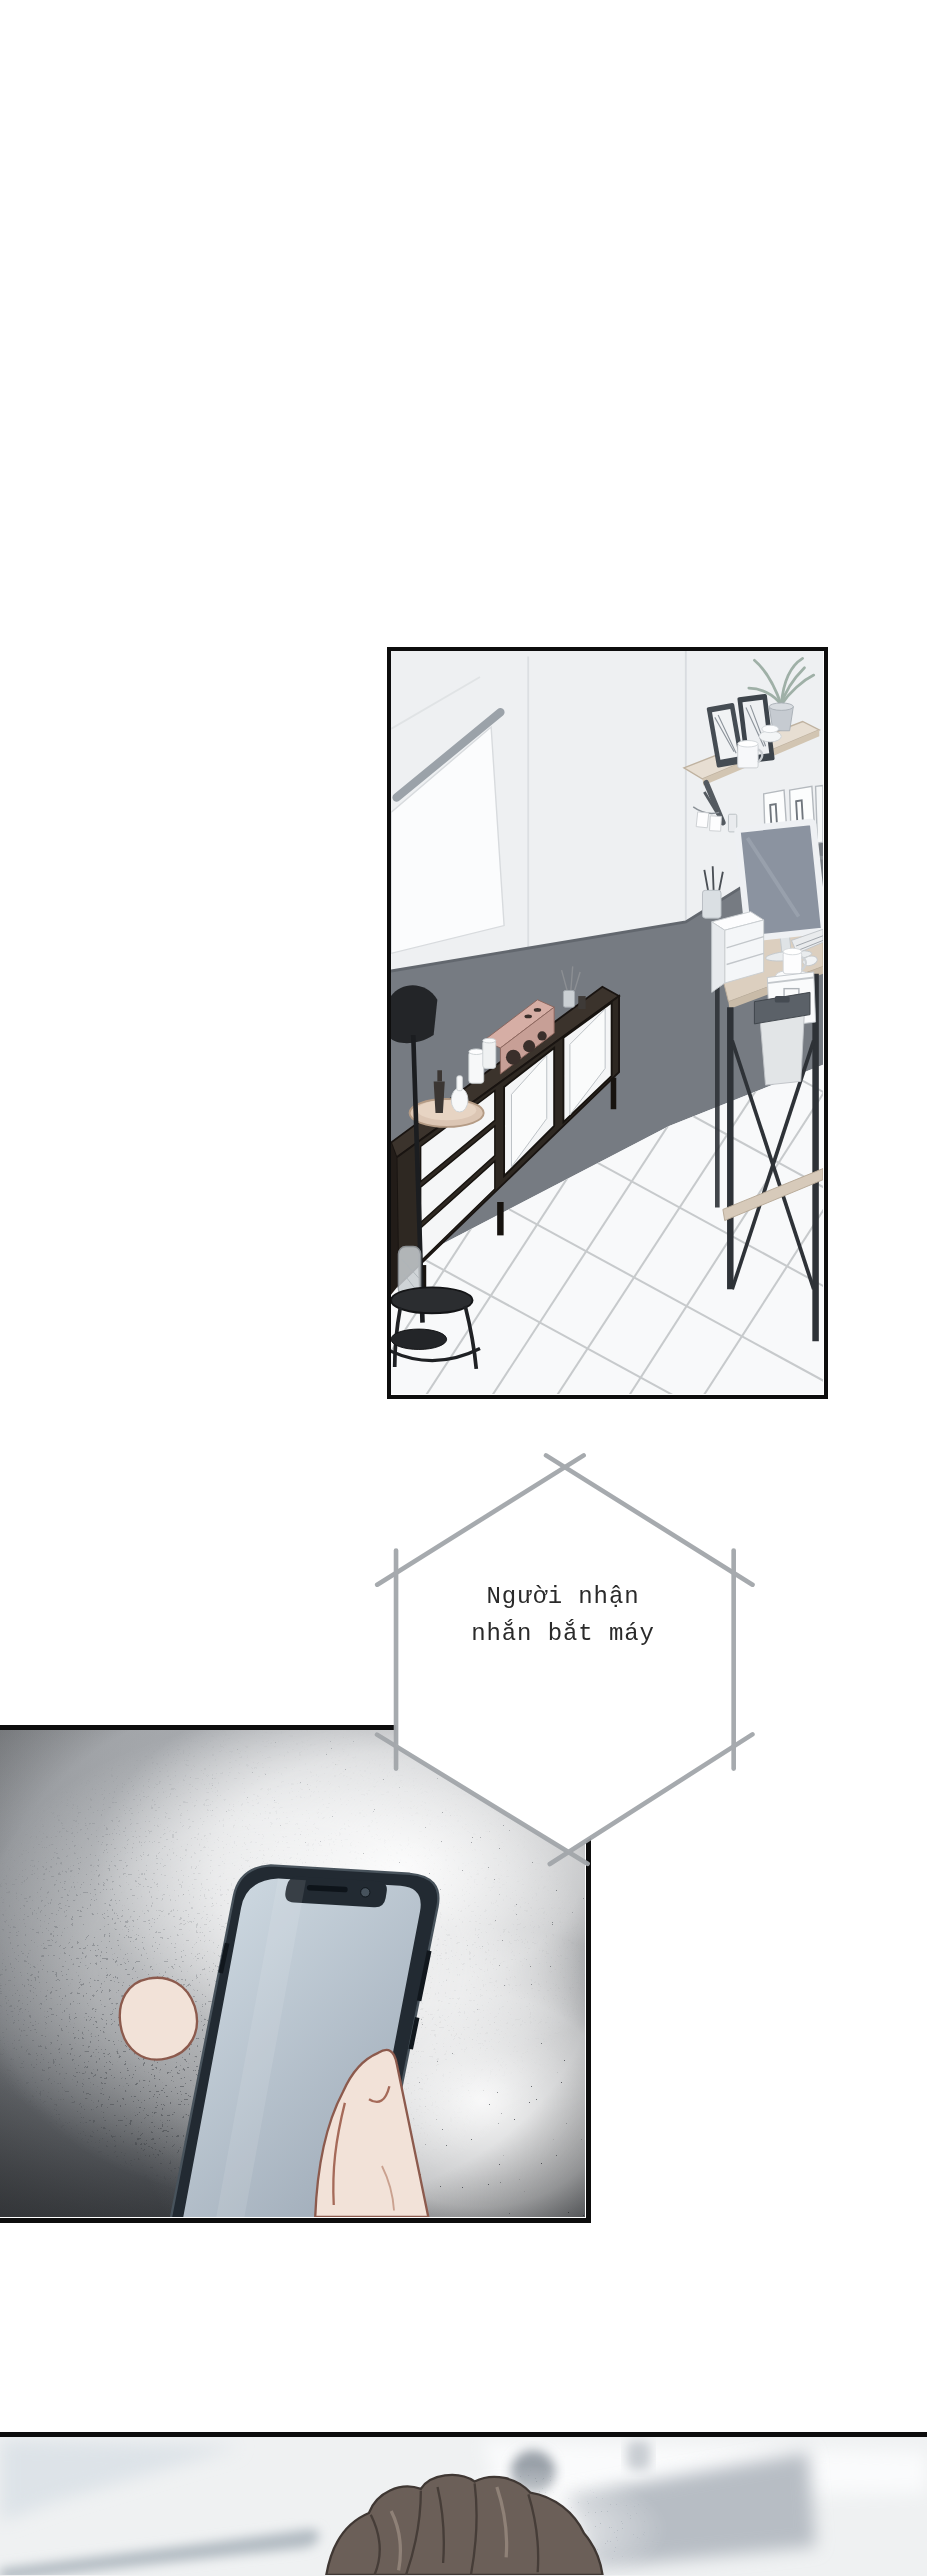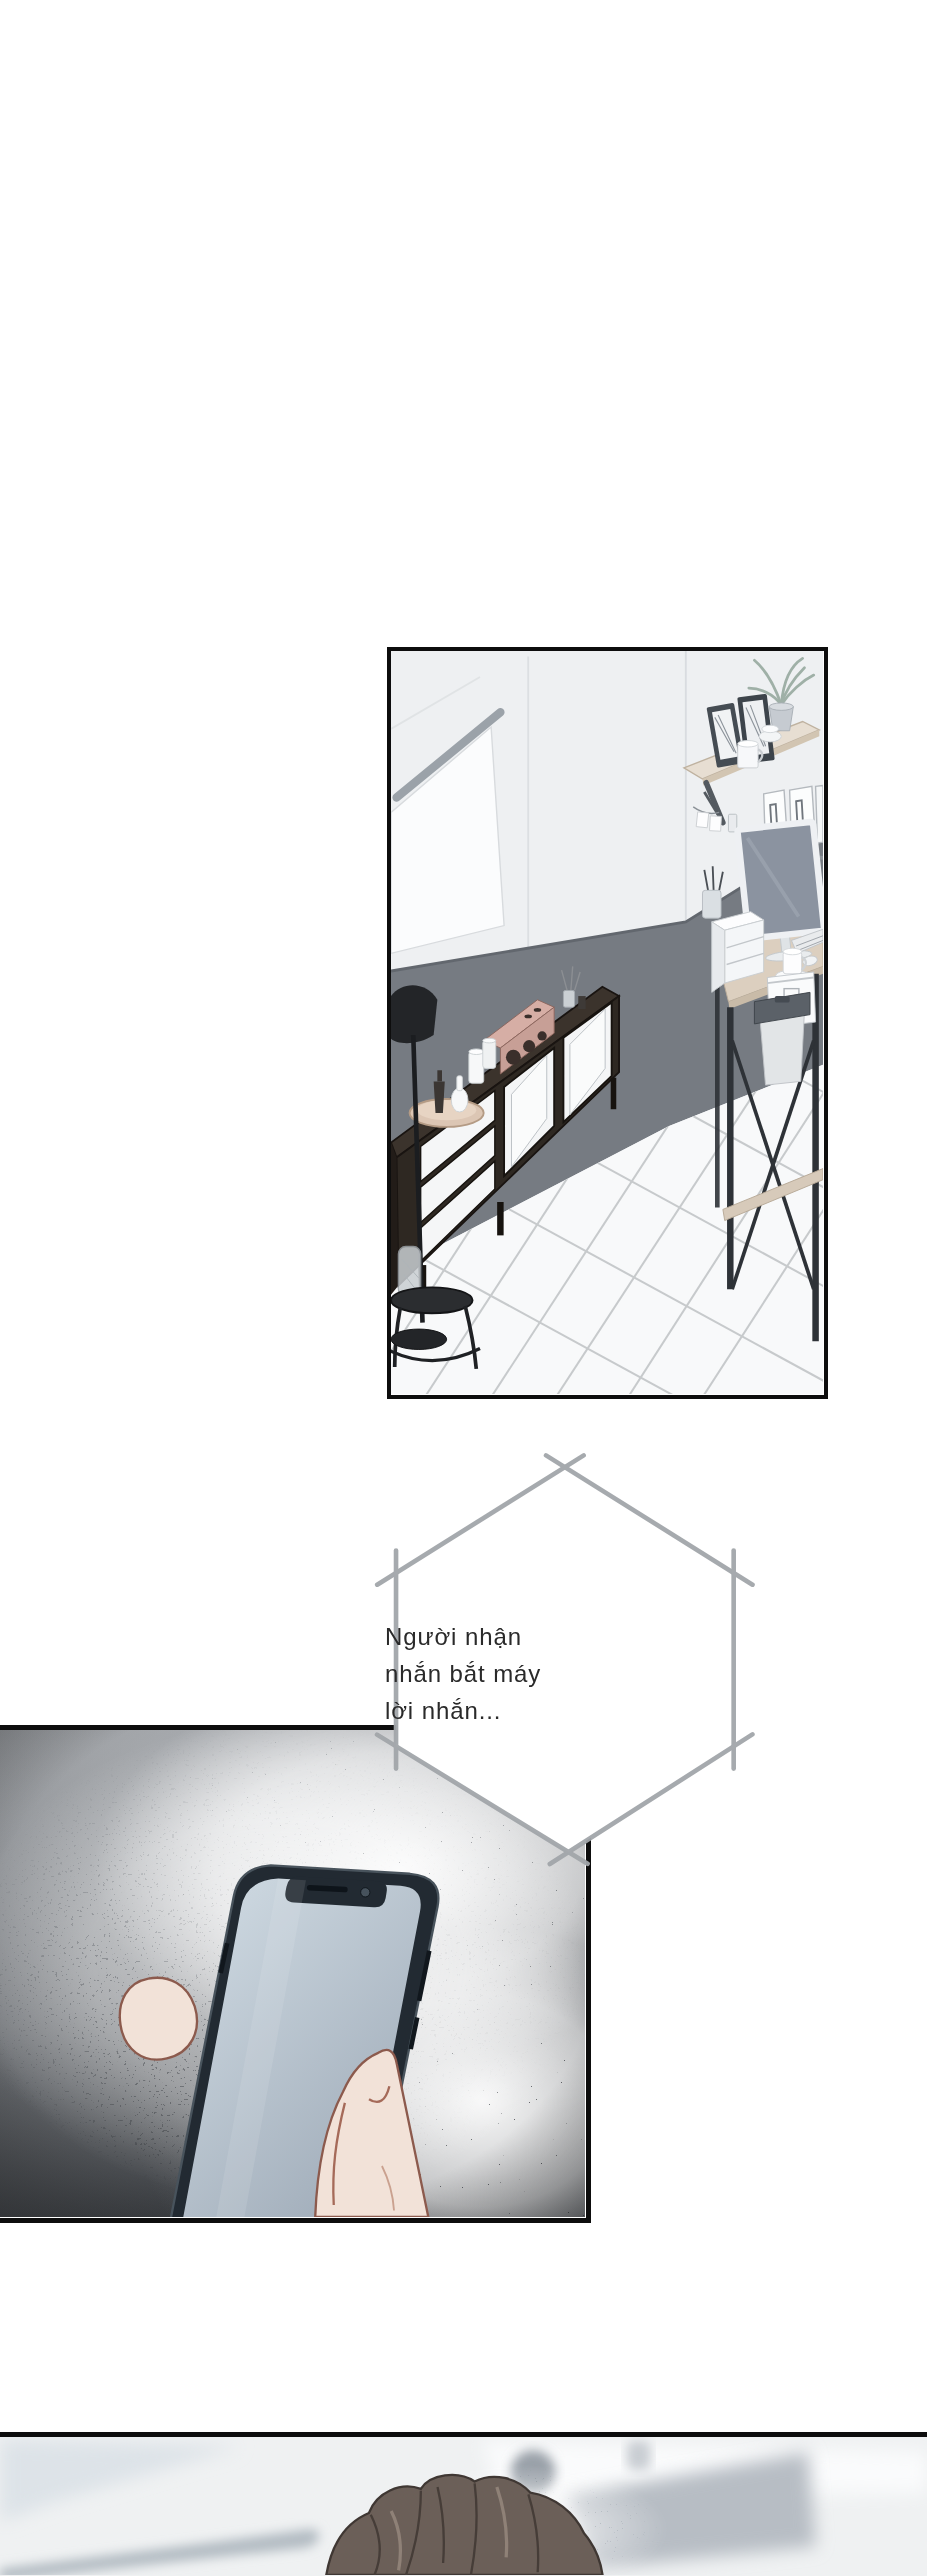--- a/index.html
+++ b/index.html
@@ -5,23 +5,23 @@
   html,body{margin:0;padding:0;background:#ffffff;}
   .canvas{position:relative;width:927px;height:2576px;background:#ffffff;overflow:hidden;
           font-family:"DejaVu Sans","Liberation Sans",sans-serif;}
   .panel{position:absolute;box-sizing:border-box;background:#fff;}
   .panel svg{display:block;}
   #panel-room{left:387px;top:647px;width:441px;height:752px;border:4.6px solid #0d0d0d;}
   #panel-phone{left:0;top:1725px;width:591px;height:498px;border:5.6px solid #0d0d0d;border-left:none;}
   #panel-bottom{left:0;top:2432px;width:927px;height:144px;border-top:5.6px solid #0d0d0d;background:#eff1f2;}
   #bubble{position:absolute;left:371px;top:1443px;width:384px;height:436px;z-index:5;}
   #bubble svg{position:absolute;left:0;top:0;}
-  .bubble-text{position:absolute;left:14px;top:135px;width:356px;text-align:left;
-       font-family:Liberation Sans, sans-serif;
-       font-size:24px;line-height:37px;letter-spacing:0.9px;color:#2a2a2a;font-weight:500;margin-top:40px;}
+  .bubble-text{position:absolute;left:14px;top:135px;width:356px;text-align:center;
+       font-family:Liberation Mono, monospace;
+       font-size:24px;line-height:37px;letter-spacing:0.9px;color:#2a2a2a;font-weight:500;}
 </style>
 </head>
 <body>
 
 <div class="canvas">
 
   <section class="panel" id="panel-room">
     <svg viewBox="0 0 466 801" width="432" height="743" preserveAspectRatio="none">
       <defs>
         <clipPath id="floorclip">
@@ -334,21 +334,20 @@
         <line x1="188.7" y1="13.3" x2="411.3" y2="152.7"></line>
         <line x1="391" y1="116" x2="391" y2="351"></line>
         <line x1="411.2" y1="314.1" x2="192.8" y2="453.9"></line>
         <line x1="233.5" y1="453.6" x2="6.5" y2="314.4"></line>
         <line x1="27" y1="351" x2="27" y2="116"></line>
       </g>
     </svg>
     <div class="bubble-text">
       <div>Người nhận</div>
       <div>nhắn bắt máy</div>
-      <div>lời nhắn...</div>
     </div>
   </div>
 
   <section class="panel" id="panel-bottom">
     <svg viewBox="0 0 1000 149" width="927" height="138" preserveAspectRatio="none">
       <defs>
         <filter id="blur6" x="-20%" y="-20%" width="140%" height="140%">
             <feGaussianBlur stdDeviation="6"></feGaussianBlur>
           </filter>
         <filter id="blur9" x="-20%" y="-20%" width="140%" height="140%">

